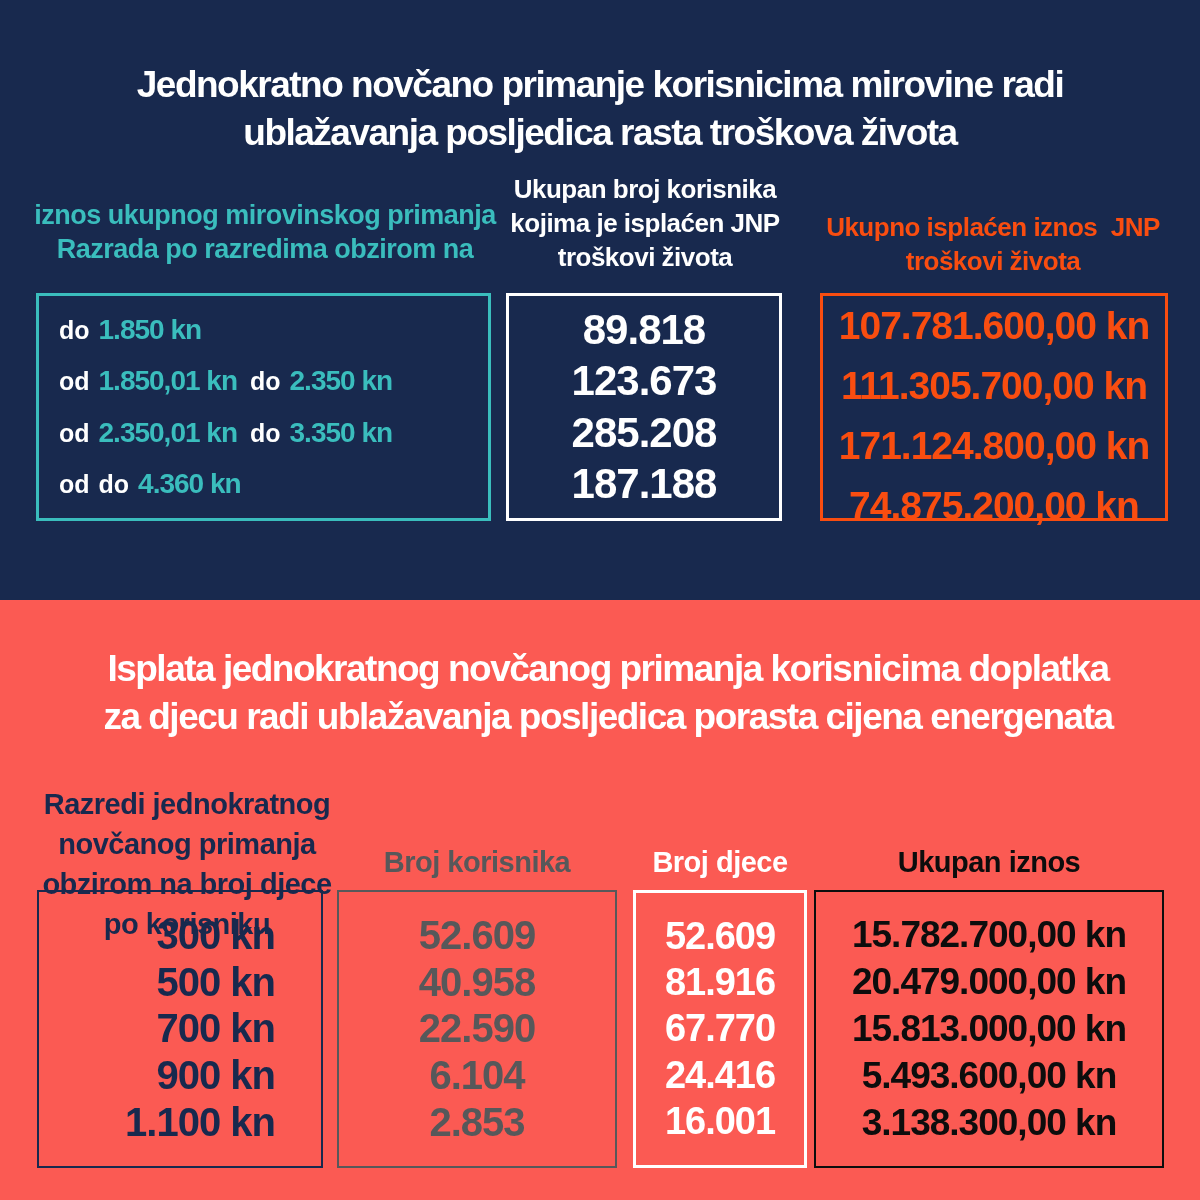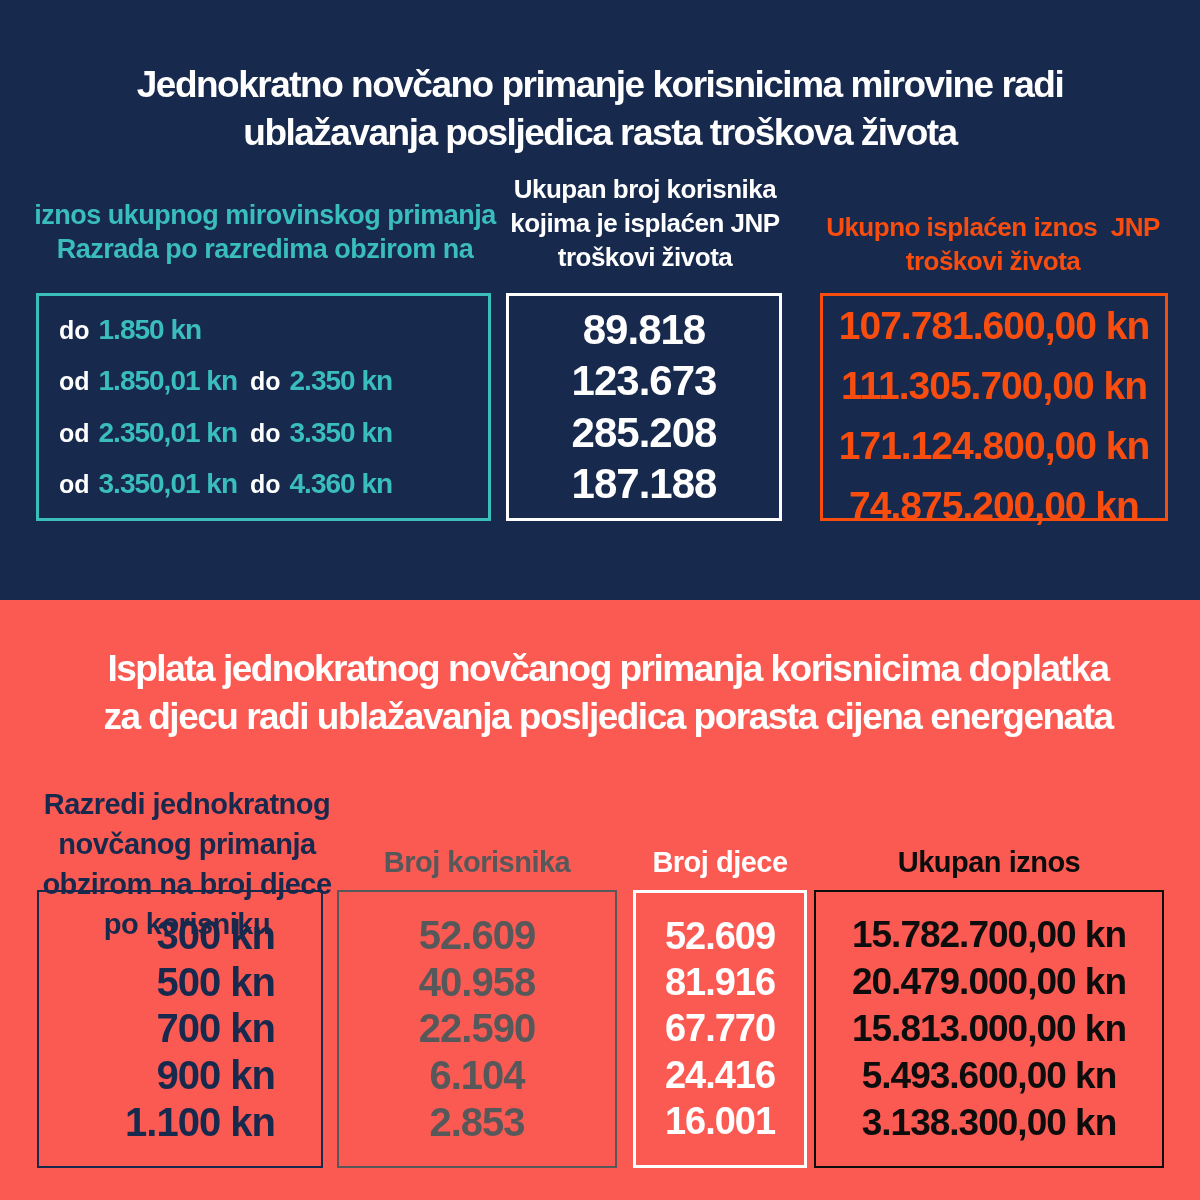--- a/index.html
+++ b/index.html
@@ -95,21 +95,20 @@
         <span class="val">2.350 kn</span>
       </div>
       <div class="range-row">
         <span class="pfx">od</span>
         <span class="val">2.350,01 kn</span>
         <span class="pfx">do</span>
         <span class="val">3.350 kn</span>
       </div>
       <div class="range-row">
         <span class="pfx">od</span>
-        <span class="val">3.350,01 kn</span>
         <span class="pfx">do</span>
         <span class="val">4.360 kn</span>
       </div>
     </div>
 
     <div class="box" id="box-users">
       <div class="num">89.818</div>
       <div class="num">123.673</div>
       <div class="num">285.208</div>
       <div class="num">187.188</div>

